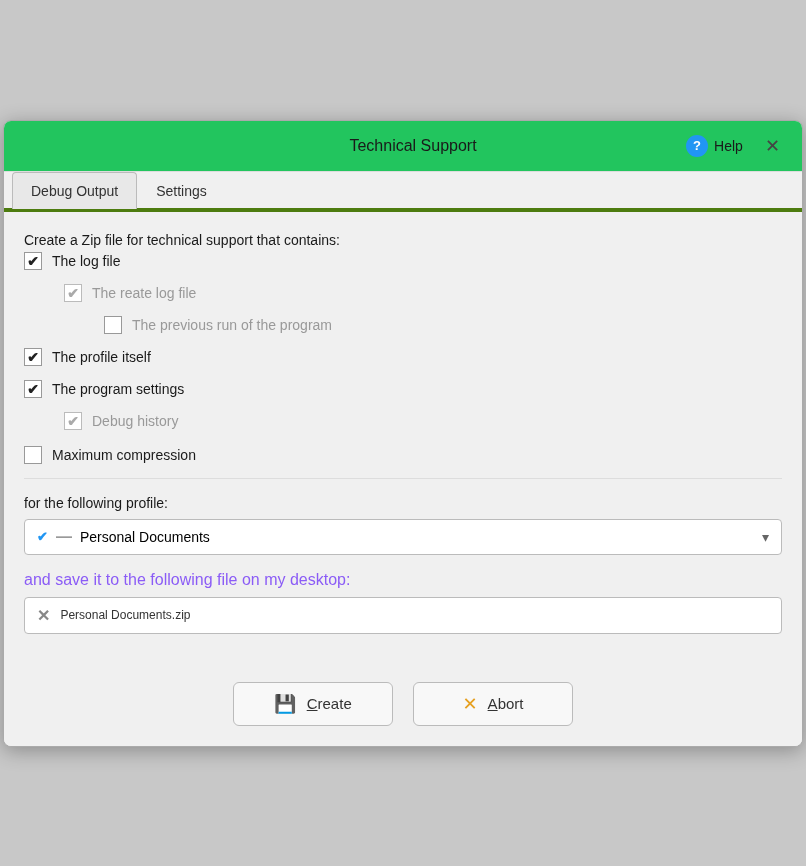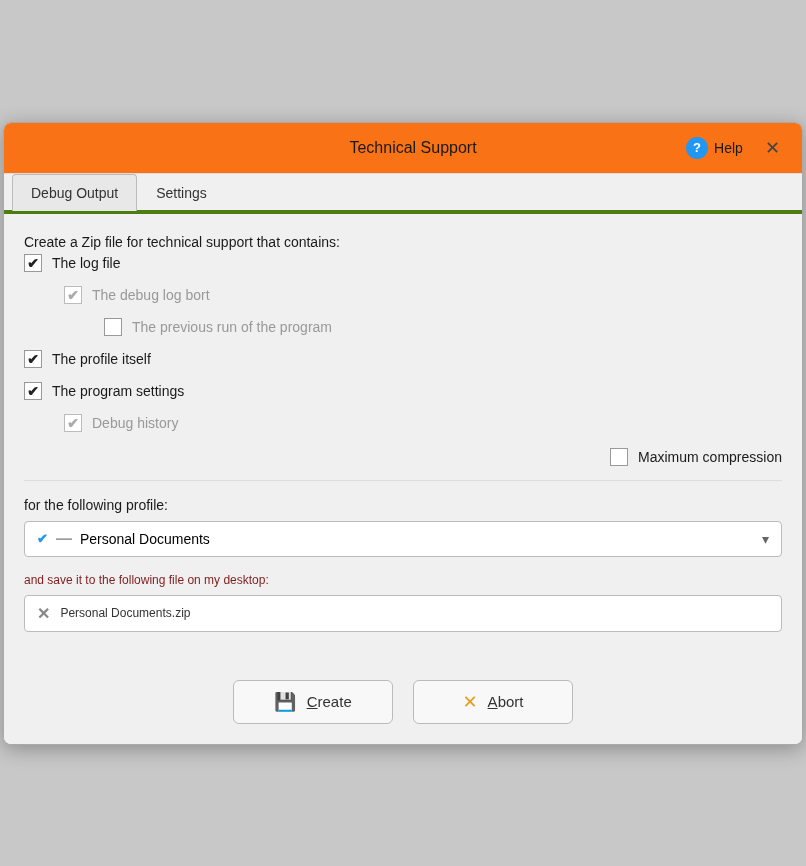--- a/index.html
+++ b/index.html
@@ -15,21 +15,21 @@
     }
     .window {
       width: 800px;
       background: #f0f0f0;
       border: 1px solid #aaa;
       border-radius: 8px;
       box-shadow: 0 4px 20px rgba(0,0,0,0.3);
       overflow: hidden;
     }
     .title-bar {
-      background: #f97316;
+      background: #22c55e;
       border-bottom: 1px solid #ddd;
       padding: 12px 16px;
       display: flex;
       align-items: center;
       justify-content: space-between;
     }
     .title-bar-center {
       font-size: 16px;
       font-weight: 500;
       color: #1a1a1a;
@@ -173,22 +173,22 @@
     }
     .dropdown-icon-dash {
       color: #999;
       font-size: 16px;
       font-weight: bold;
     }
     .dropdown-arrow {
       color: #666;
     }
     .file-label {
-      font-size: 12px;
-      color: #7f1d1d;
+      font-size: 16px;
+      color: #8b5cf6;
       margin-bottom: 8px;
     }
     .file-input-row {
       display: flex;
       align-items: center;
       border: 1px solid #bbb;
       background: white;
       border-radius: 4px;
       padding: 8px 12px;
       gap: 10px;
@@ -259,21 +259,21 @@
   <div class="content">
     <div class="section-title">Create a Zip file for technical support that contains:</div>
 
     <div class="checkbox-row">
       <div class="checkbox-box checked">✔</div>
       <span class="checkbox-label">The log file</span>
     </div>
 
     <div class="checkbox-row indented">
       <div class="checkbox-box checked-gray">✔</div>
-      <span class="checkbox-label grayed">The debug log bort</span>
+      <span class="checkbox-label grayed">The reate log file</span>
     </div>
 
     <div class="checkbox-row indented2">
       <div class="checkbox-box unchecked"></div>
       <span class="checkbox-label grayed">The previous run of the program</span>
     </div>
 
     <div class="checkbox-row" style="margin-top:6px;">
       <div class="checkbox-box checked">✔</div>
       <span class="checkbox-label">The profile itself</span>
@@ -282,21 +282,21 @@
     <div class="checkbox-row">
       <div class="checkbox-box checked">✔</div>
       <span class="checkbox-label">The program settings</span>
     </div>
 
     <div class="checkbox-row indented">
       <div class="checkbox-box checked-gray">✔</div>
       <span class="checkbox-label grayed">Debug history</span>
     </div>
 
-    <div class="checkbox-row" style="margin-top:16px;justify-content:flex-end;">
+    <div class="checkbox-row" style="margin-top:16px;">
       <div class="checkbox-box unchecked"></div>
       <span class="checkbox-label">Maximum compression</span>
     </div>
 
     <div class="divider"></div>
 
     <div class="profile-label">for the following profile:</div>
     <div class="dropdown">
       <div class="dropdown-left">
         <span class="dropdown-icon-check">✔</span>

